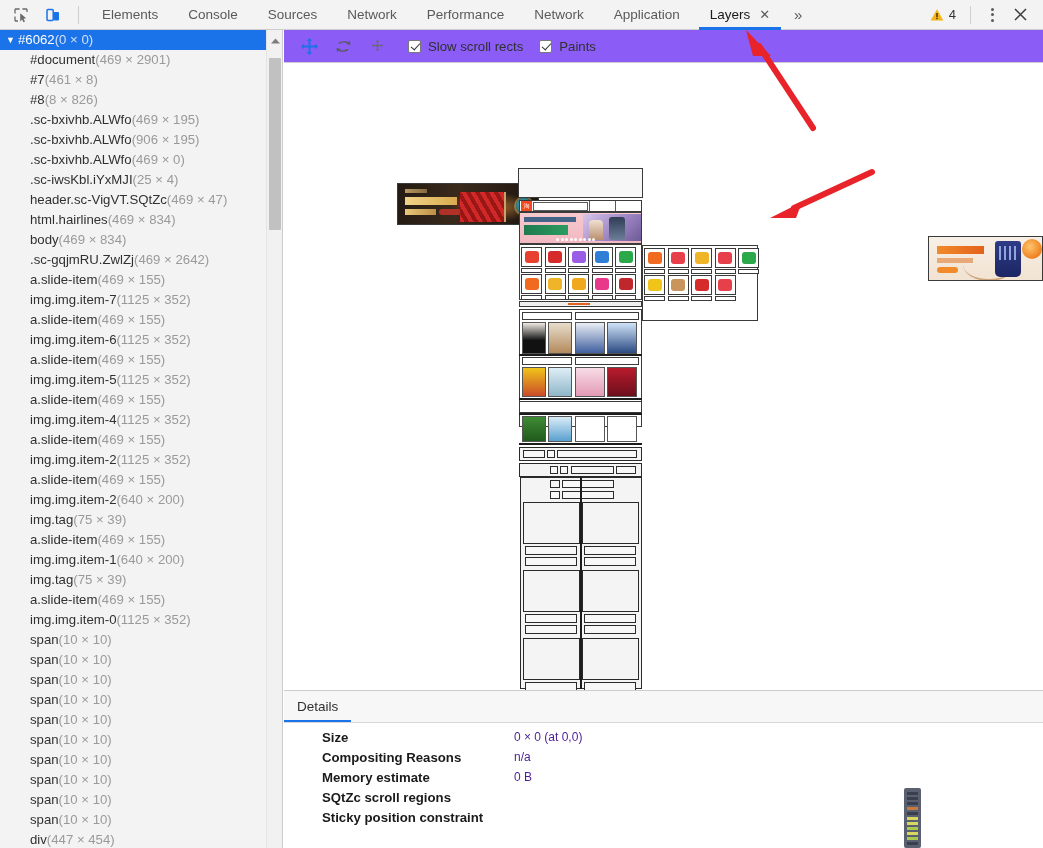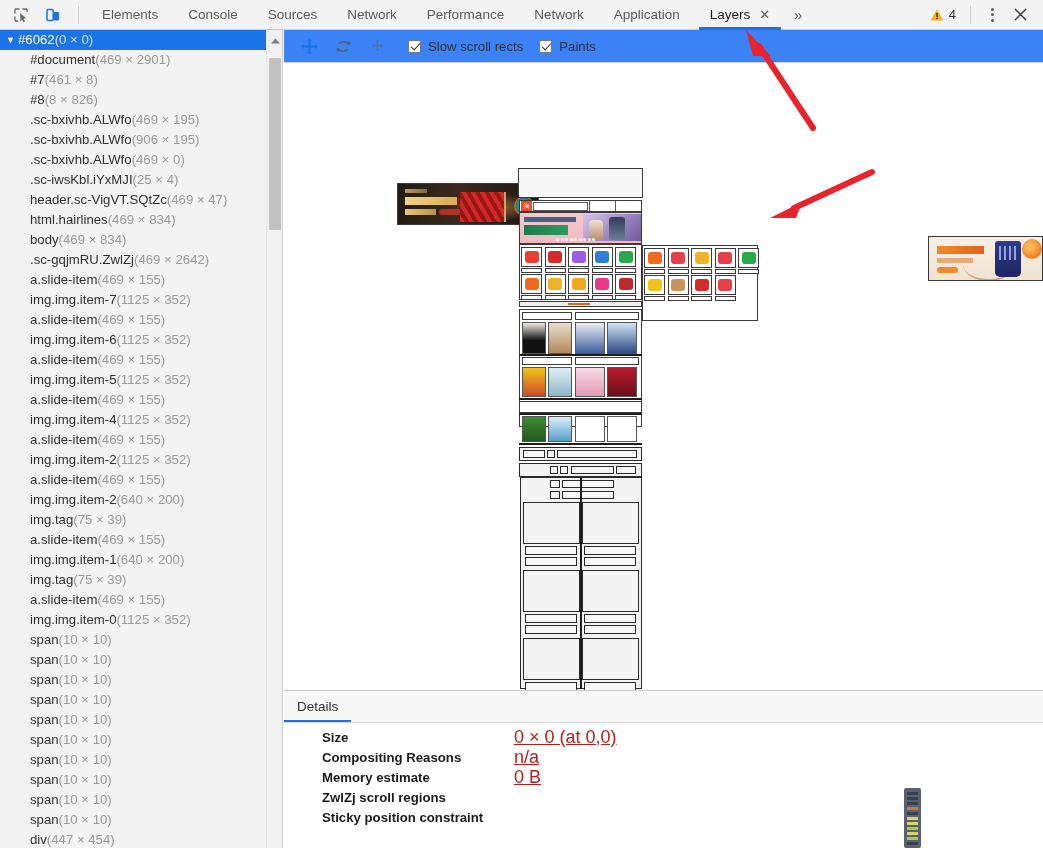--- a/index.html
+++ b/index.html
@@ -105,21 +105,21 @@
   }
   .tree-sb .thumb {
     position: absolute; left: 2px; top: 28px; width: 12px; height: 172px;
     background: #c1c1c1; border-radius: 1px;
   }
 
   
   .layers-toolbar {
     position: absolute; left: 284px; top: 30px;
     width: 759px; height: 33px;
-    background: #3b82f6;
+    background: #8b5cf6;
     border-bottom: 1px solid #cdcdcd;
     display: flex; align-items: center; padding-left: 10px; gap: 4px;
   }
   .lt-btn {
     width: 30px; height: 26px; display: flex; align-items: center; justify-content: center;
     cursor: pointer;
   }
   .lt-check {
     display: flex; align-items: center; gap: 7px;
     font-size: 13.2px; color: #303030; margin-left: 12px; cursor: pointer;
@@ -264,21 +264,21 @@
     position: relative; display: flex; align-items: center; padding: 0 13px;
     font-size: 13.5px; color: #303030; cursor: pointer;
   }
   .details-tab.active::after {
     content: ""; position: absolute; left: 0; right: 0; bottom: 0;
     height: 2.5px; background: #1a73e8;
   }
   .detail-rows { padding: 4px 0 0 12px; }
   .detail-row { display: flex; height: 20px; align-items: center; }
   .detail-k { width: 192px; font-size: 13.2px; font-weight: bold; color: #1a1a1a; margin-left: 26px; }
-  .detail-v { font-size: 18px; color: #b91c1c; text-decoration: underline; }
+  .detail-v { font-size: 12px; color: #4c1d95; }
 
   
   .mini-widget { position: absolute; right: 2px; bottom: 0; width: 22px; height: 62px; }
 </style>
 </head>
 <body>
 
 <div id="app">
 
   <div class="topbar">
@@ -690,21 +690,21 @@
         </div>
         <div class="detail-row">
           <span class="detail-k">Compositing Reasons</span>
           <span class="detail-v">n/a</span>
         </div>
         <div class="detail-row">
           <span class="detail-k">Memory estimate</span>
           <span class="detail-v">0 B</span>
         </div>
         <div class="detail-row">
-          <span class="detail-k">ZwlZj scroll regions</span>
+          <span class="detail-k">SQtZc scroll regions</span>
           <span class="detail-v"></span>
         </div>
         <div class="detail-row">
           <span class="detail-k">Sticky position constraint</span>
           <span class="detail-v"></span>
         </div>
       </div>
   </div>
 
   <div class="mini-widget">

